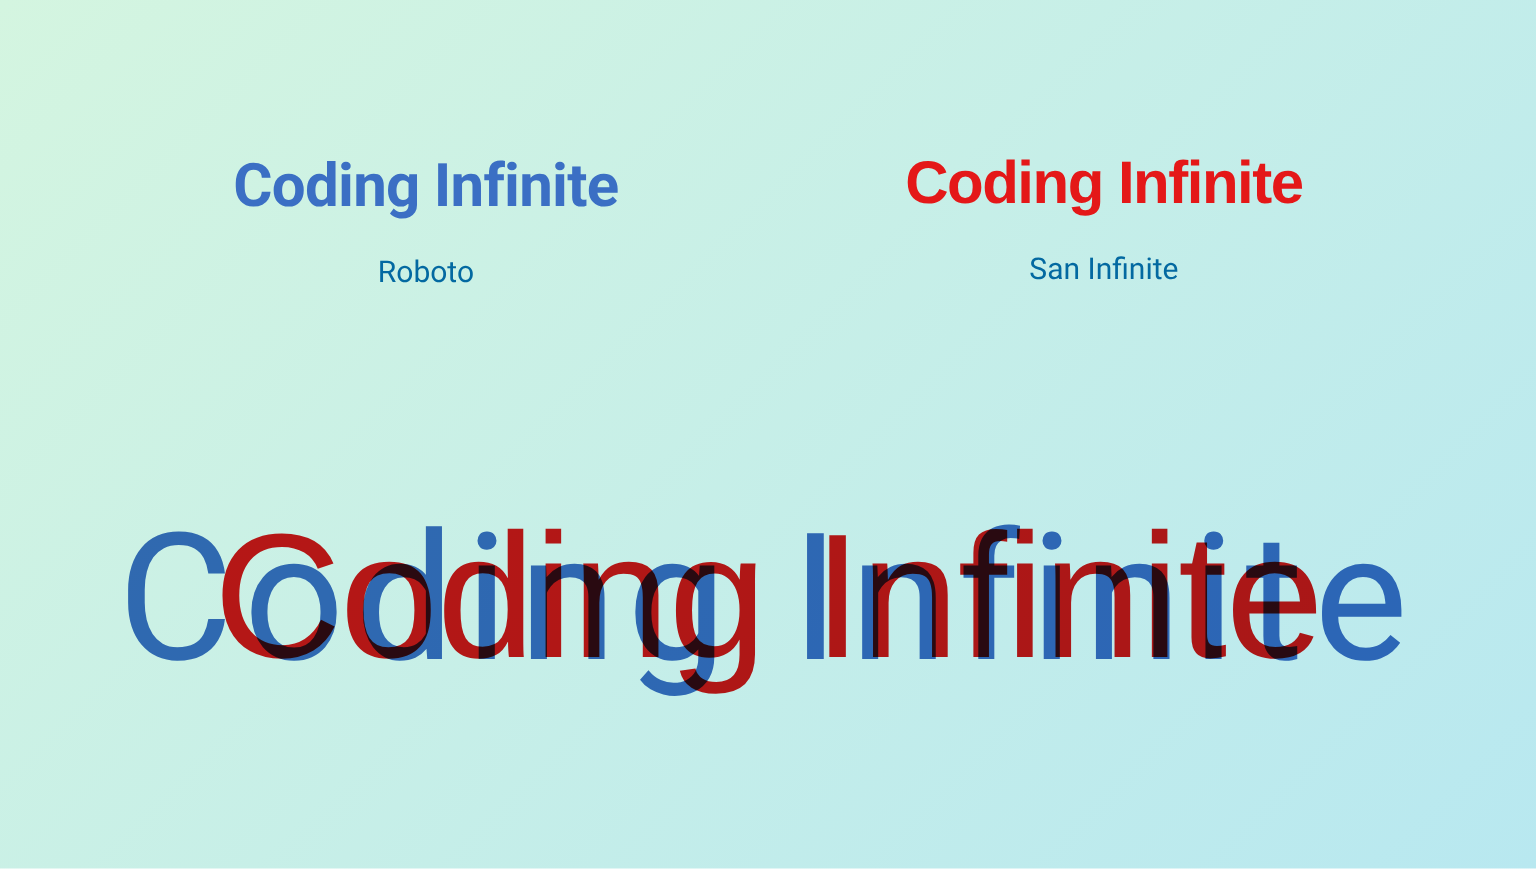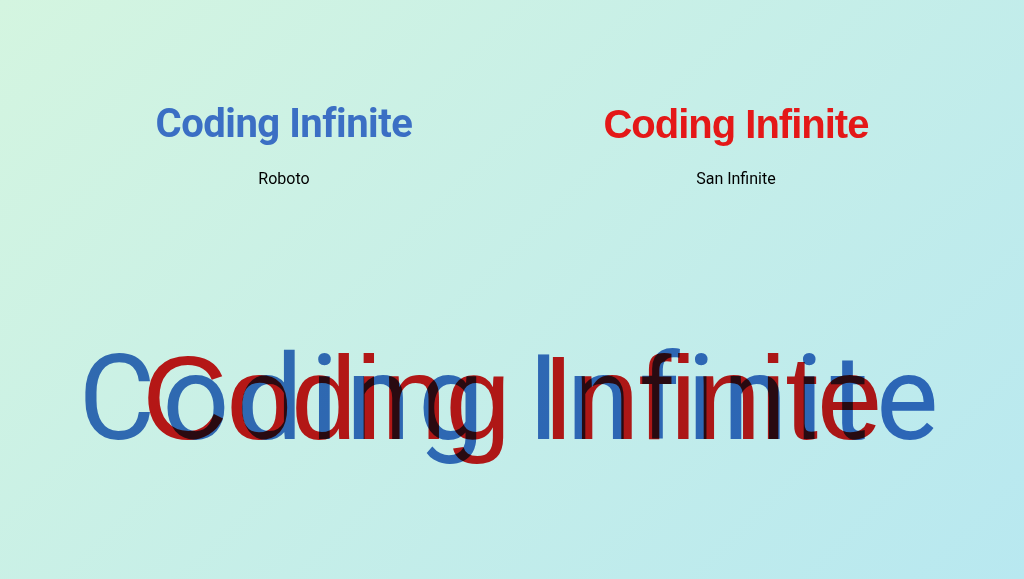--- a/index.html
+++ b/index.html
@@ -1,19 +1,18 @@
 <!DOCTYPE html>
 <html><head>
 <meta charset="utf-8">
 <style>
   * {
     margin: 0;
     padding: 0;
     box-sizing: border-box;
-    align-items: flex-end;
   }
   body {
     width: 1024px;
     height: 579px;
     background: linear-gradient(135deg, #d4f5e0 0%, #b8e8f0 100%);
     font-family: -apple-system, BlinkMacSystemFont, "Segoe UI", Roboto, Helvetica, Arial, sans-serif;
     position: relative;
     overflow: hidden;
   }
   .top-row {
@@ -26,22 +25,22 @@
   .font-sample {
     text-align: center;
   }
   .sample-heading {
     font-size: 40px;
     font-weight: 700;
     margin-bottom: 22px;
     letter-spacing: -0.5px;
   }
   .sample-label {
-    font-size: 16px;
-    color: #000000;
+    font-size: 20px;
+    color: #0369a1;
     font-weight: 400;
   }
   .roboto-heading {
     color: #3b6fc4;
     font-family: Roboto, "Segoe UI", Arial, sans-serif;
   }
   .sf-heading {
     color: #e41818;
     font-family: -apple-system, BlinkMacSystemFont, "Helvetica Neue", Arial, sans-serif;
     letter-spacing: -1px;

